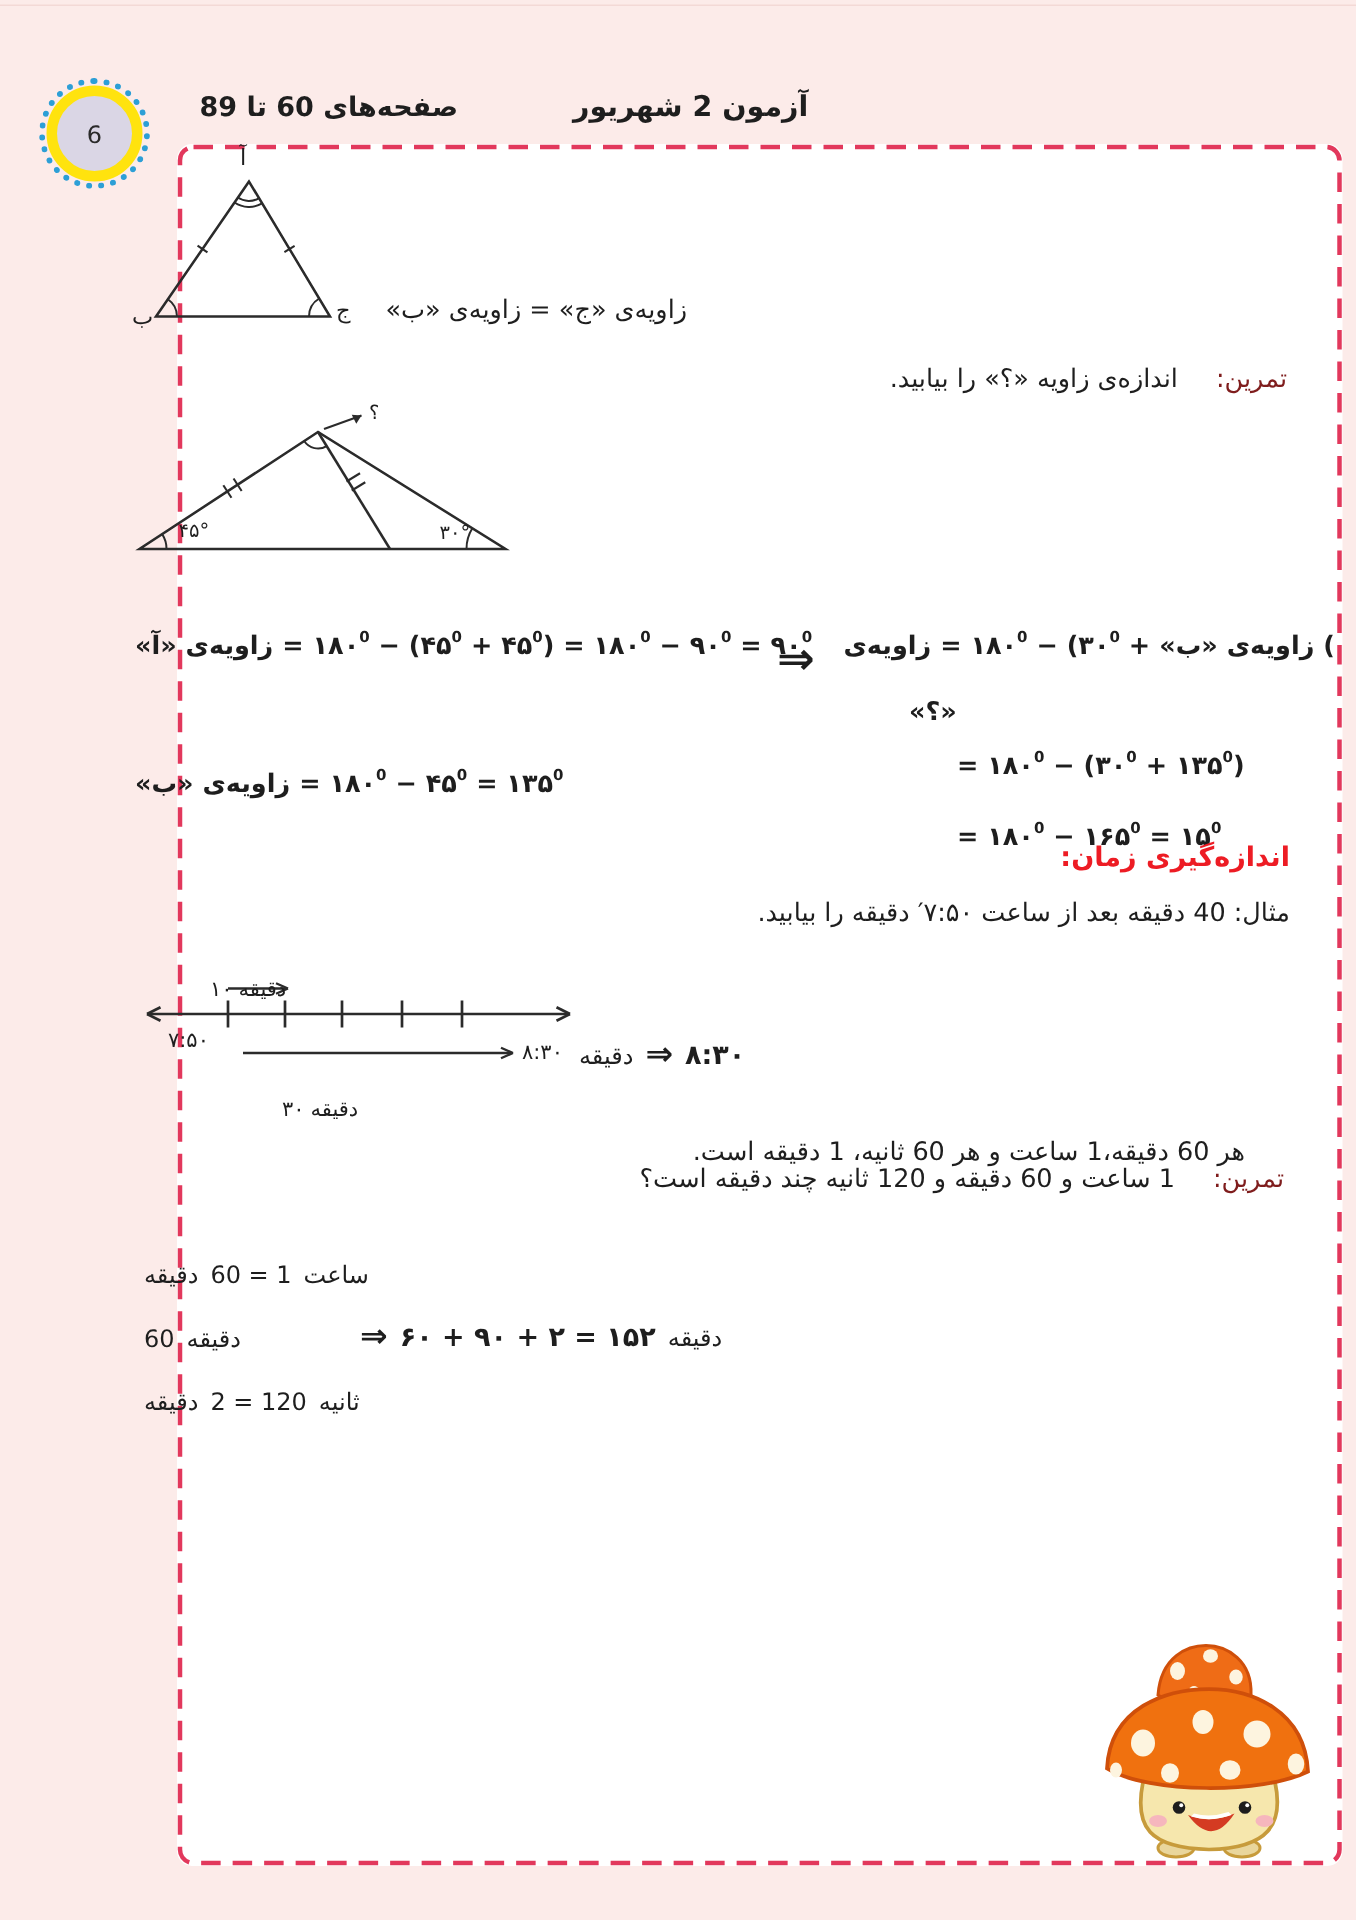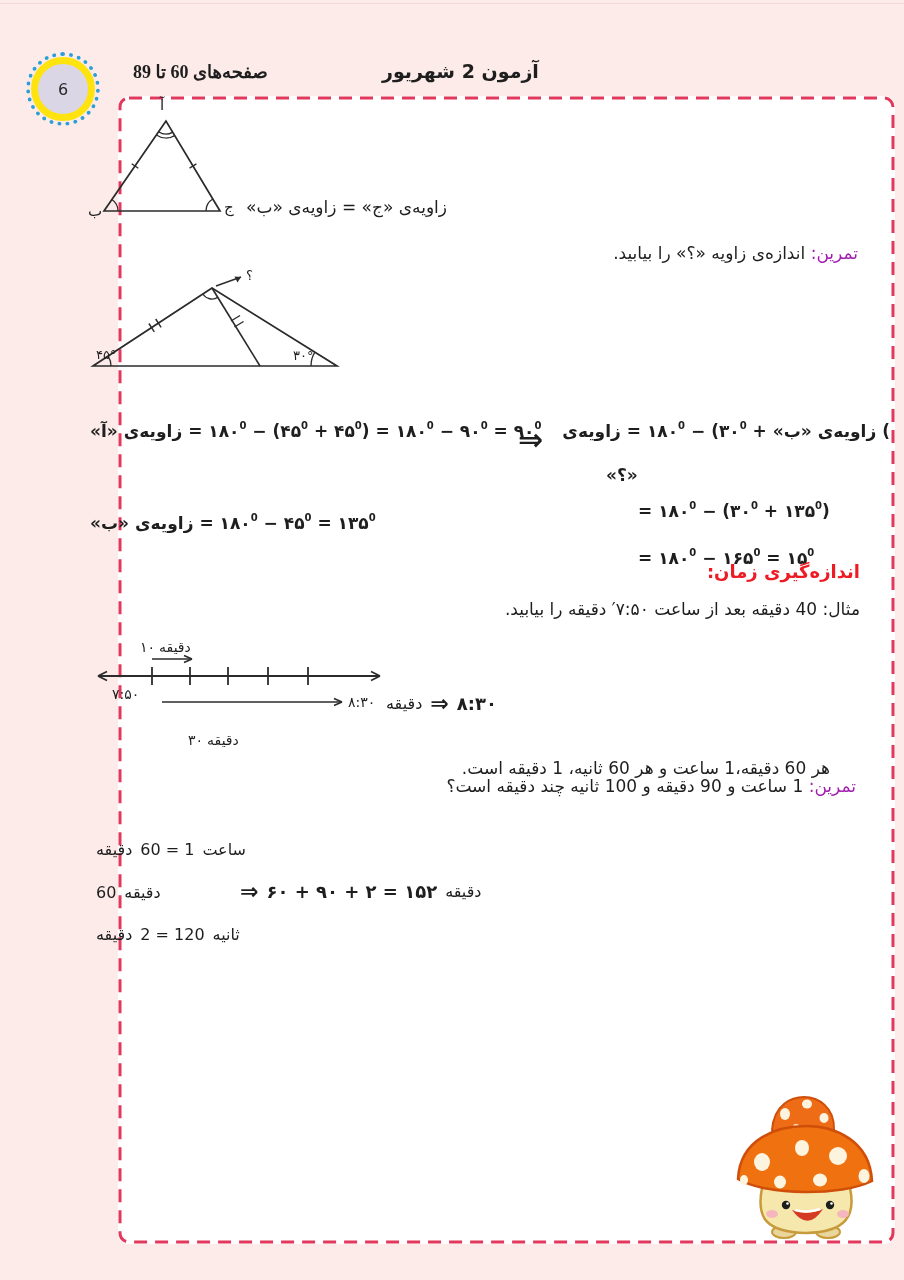--- a/index.html
+++ b/index.html
@@ -9,21 +9,21 @@
   .topline{left:0;top:3px;width:904px;height:1px;background:#f3d9d6;}
   .whitebox{left:118px;top:96px;width:777px;height:1148px;background:#ffffff;border-radius:10px;}
   .hdr{font-weight:bold;font-size:18px;direction:rtl;white-space:nowrap;}
   .hdr-center{font-size:19px;}
   .badge{left:26px;top:52px;width:66px;height:66px;border-radius:50%;border:4px dotted #2d9fd6;
          display:flex;align-items:center;justify-content:center;background:transparent;z-index:4;}
   .badge-inner{width:50px;height:50px;border-radius:50%;background:#dad6e5;border:7px solid #ffe30e;
          display:flex;align-items:center;justify-content:center;font-size:16px;color:#2a2a2a;}
   .fa-line{direction:rtl;text-align:right;font-size:17px;white-space:nowrap;}
   .fa-line .bold{font-weight:normal;}
-  .c-blue{color:#a21caf;}
+  .c-blue{color:#7f1d1d;margin-left:20px;}
   .red-head{color:#ed1c24;font-weight:bold;font-size:18px;direction:rtl;white-space:nowrap;}
   .eq{display:flex;direction:ltr;gap:6px;align-items:baseline;font-weight:bold;font-size:17px;white-space:nowrap;margin-top:28px;}
   .eq .tk{display:inline-block;}
   .eq sup{font-size:10px;position:relative;top:-1px;}
   .eq.small{font-weight:normal;font-size:14px;gap:4px;}
   .eq.unit{font-weight:normal;font-size:16px;gap:8px;align-items:center;}
   .eq.unit .bold{font-weight:bold;font-size:18px;}
   .eq.unit .arrowchar{font-size:22px;font-weight:bold;}
   .eq .bold{font-weight:bold;}
   .bigarrow{font-size:30px;font-weight:bold;}
@@ -33,21 +33,21 @@
   svg{display:block;}
 </style>
 </head>
 <body>
 
 <div class="stage">
 
   <div class="abs topline"></div>
 
   <div class="abs hdr hdr-center" style="left:382px;top:60px;">آزمون 2 شهریور</div>
-  <div class="abs hdr" style="left:133px;top:61px;font-family:Liberation Serif, serif;">صفحه‌های 60 تا 89</div>
+  <div class="abs hdr" style="left:133px;top:61px;">صفحه‌های 60 تا 89</div>
 
   <div class="abs badge">
     <div class="badge-inner">6</div>
   </div>
 
   <div class="abs whitebox"></div>
   <svg class="abs" style="left:118px;top:96px;" width="777" height="1148" viewBox="0 0 777 1148">
     <rect x="2" y="2" width="773" height="1144" rx="9" fill="none" stroke="#e2385c" stroke-width="3" stroke-dasharray="13 8"></rect>
   </svg>
 
@@ -56,42 +56,42 @@
     <path d="M62.6 18.7 A13 13 0 0 0 76.7 19.1" fill="none" stroke="#2b2b2b" stroke-width="1.3"></path>
     <path d="M60.4 22 A17 17 0 0 0 78.7 22.6" fill="none" stroke="#2b2b2b" stroke-width="1.3"></path>
     <path d="M15.9 86.5 A14 14 0 0 1 22 98" fill="none" stroke="#2b2b2b" stroke-width="1.3"></path>
     <path d="M116.8 86 A14 14 0 0 0 110 98" fill="none" stroke="#2b2b2b" stroke-width="1.3"></path>
     <line x1="35.7" y1="50.7" x2="42.3" y2="55.3" stroke="#2b2b2b" stroke-width="1.4"></line>
     <line x1="100.4" y1="50.9" x2="93.6" y2="55.1" stroke="#2b2b2b" stroke-width="1.4"></line>
   </svg>
   <div class="abs vertex" style="left:160px;top:96px;">آ</div>
   <div class="abs vertex" style="left:88px;top:202px;">ب</div>
   <div class="abs vertex" style="left:224px;top:198px;">ج</div>
-  <div class="abs fa-line" style="left:246px;top:197px;"><span>زاویه‌ی «ج» = زاویه‌ی «ب»</span></div>
+  <div class="abs fa-line" style="left:257px;top:197px;"><span>زاویه‌ی «ج» = زاویه‌ی «ب»</span></div>
 
   <div class="abs fa-line" style="right:46px;top:243px;"><span class="c-blue">تمرین:</span><span> اندازه‌ی زاویه «؟» را بیابید.</span></div>
 
   <svg class="abs" style="left:85px;top:272px;" width="265" height="104" viewBox="0 0 265 104">
     <path d="M127 16 L8 94 L252 94 Z" fill="none" stroke="#2b2b2b" stroke-width="1.7"></path>
     <line x1="127" y1="16" x2="175" y2="94" stroke="#2b2b2b" stroke-width="1.7"></line>
 
     <line x1="131" y1="14" x2="156" y2="5" stroke="#2b2b2b" stroke-width="1.4"></line>
     <path d="M156 5 L149.5 4.5 L152.5 10.5 Z" fill="#2b2b2b"></path>
 
     <path d="M23.1 84.1 A18 18 0 0 1 26 94" fill="none" stroke="#2b2b2b" stroke-width="1.3"></path>
     <path d="M229.9 80.2 A26 26 0 0 0 226 94" fill="none" stroke="#2b2b2b" stroke-width="1.3"></path>
     <path d="M117.8 22 A11 11 0 0 0 132.8 25.4" fill="none" stroke="#2b2b2b" stroke-width="1.3"></path>
 
     <line x1="70.7" y1="47" x2="76.1" y2="55.3" stroke="#2b2b2b" stroke-width="1.4"></line>
     <line x1="63.9" y1="51.5" x2="69.3" y2="59.8" stroke="#2b2b2b" stroke-width="1.4"></line>
 
     <line x1="146" y1="49" x2="155" y2="43.5" stroke="#2b2b2b" stroke-width="1.4"></line>
     <line x1="149.5" y1="55" x2="158.5" y2="49.5" stroke="#2b2b2b" stroke-width="1.4"></line>
   </svg>
-  <div class="abs angle" style="left:96px;top:347px;">۴۵°</div>
+  <div class="abs angle" style="left:119px;top:347px;">۴۵°</div>
   <div class="abs angle" style="left:293px;top:348px;">۳۰°</div>
   <div class="abs angle" style="left:246px;top:268px;">؟</div>
 
   <div class="abs eq" style="left:90px;top:393px;">
       <span class="tk" dir="rtl">زاویه‌ی «آ»</span>
       <span class="tk" dir="ltr">= ۱۸۰<sup>0</sup> − (۴۵<sup>0</sup> + ۴۵<sup>0</sup>) = ۱۸۰<sup>0</sup> − ۹۰<sup>0</sup> = ۹۰<sup>0</sup></span>
     </div>
   <div class="abs eq" style="right:14px;top:393px;">
       <span class="tk" dir="rtl">زاویه‌ی</span>
       <span class="tk" dir="ltr">= ۱۸۰<sup>0</sup> − (۳۰<sup>0</sup> +</span>
@@ -125,38 +125,38 @@
     <line x1="136" y1="27" x2="136" y2="45" stroke="#2b2b2b" stroke-width="1.8"></line>
     <line x1="176" y1="27" x2="176" y2="45" stroke="#2b2b2b" stroke-width="1.8"></line>
     <line x1="216" y1="27" x2="216" y2="45" stroke="#2b2b2b" stroke-width="1.8"></line>
 
     <line x1="60" y1="19" x2="99" y2="19" stroke="#2b2b2b" stroke-width="1.6"></line>
     <path d="M100 19 L92 15.5 M100 19 L92 22.5" fill="none" stroke="#2b2b2b" stroke-width="1.6"></path>
 
     <line x1="70" y1="62" x2="249" y2="62" stroke="#2b2b2b" stroke-width="1.6"></line>
     <path d="M250 62 L242 58.5 M250 62 L242 65.5" fill="none" stroke="#2b2b2b" stroke-width="1.6"></path>
   </svg>
-  <div class="abs eq small" style="left:140px;top:611px;">
+  <div class="abs eq small" style="left:140px;top:624px;">
       <span class="tk" dir="ltr">۱۰</span>
       <span class="tk" dir="rtl">دقیقه</span>
     </div>
   <div class="abs smalltime" style="left:112px;top:686px;">۷:۵۰</div>
   <div class="abs smalltime" style="left:348px;top:694px;">۸:۳۰</div>
   <div class="abs eq small" style="left:188px;top:704px;">
       <span class="tk" dir="ltr">۳۰</span>
       <span class="tk" dir="rtl">دقیقه</span>
     </div>
   <div class="abs eq unit" style="left:386px;top:663px;">
       <span class="tk" dir="rtl">دقیقه</span>
       <span class="tk bold arrowchar" dir="ltr">⇒</span>
       <span class="tk bold" dir="ltr">۸:۳۰</span>
     </div>
 
   <div class="abs fa-line" style="right:74px;top:758px;text-align:center;"><span>هر 60 دقیقه،1 ساعت و هر 60 ثانیه، 1 دقیقه است.</span></div>
-  <div class="abs fa-line" style="right:48px;top:776px;"><span class="c-blue">تمرین:</span><span> 1 ساعت و 90 دقیقه و 100 ثانیه چند دقیقه است؟</span></div>
+  <div class="abs fa-line" style="right:48px;top:776px;"><span class="c-blue">تمرین:</span><span> 1 ساعت و 60 دقیقه و 120 ثانیه چند دقیقه است؟</span></div>
 
   <div class="abs eq unit" style="left:96px;top:812px;">
       <span class="tk" dir="rtl">دقیقه</span>
       <span class="tk" dir="ltr">60 = 1</span>
       <span class="tk" dir="rtl">ساعت</span>
     </div>
   <div class="abs eq unit" style="left:96px;top:855px;">
       <span class="tk" dir="ltr">60</span>
       <span class="tk" dir="rtl">دقیقه</span>
     </div>

